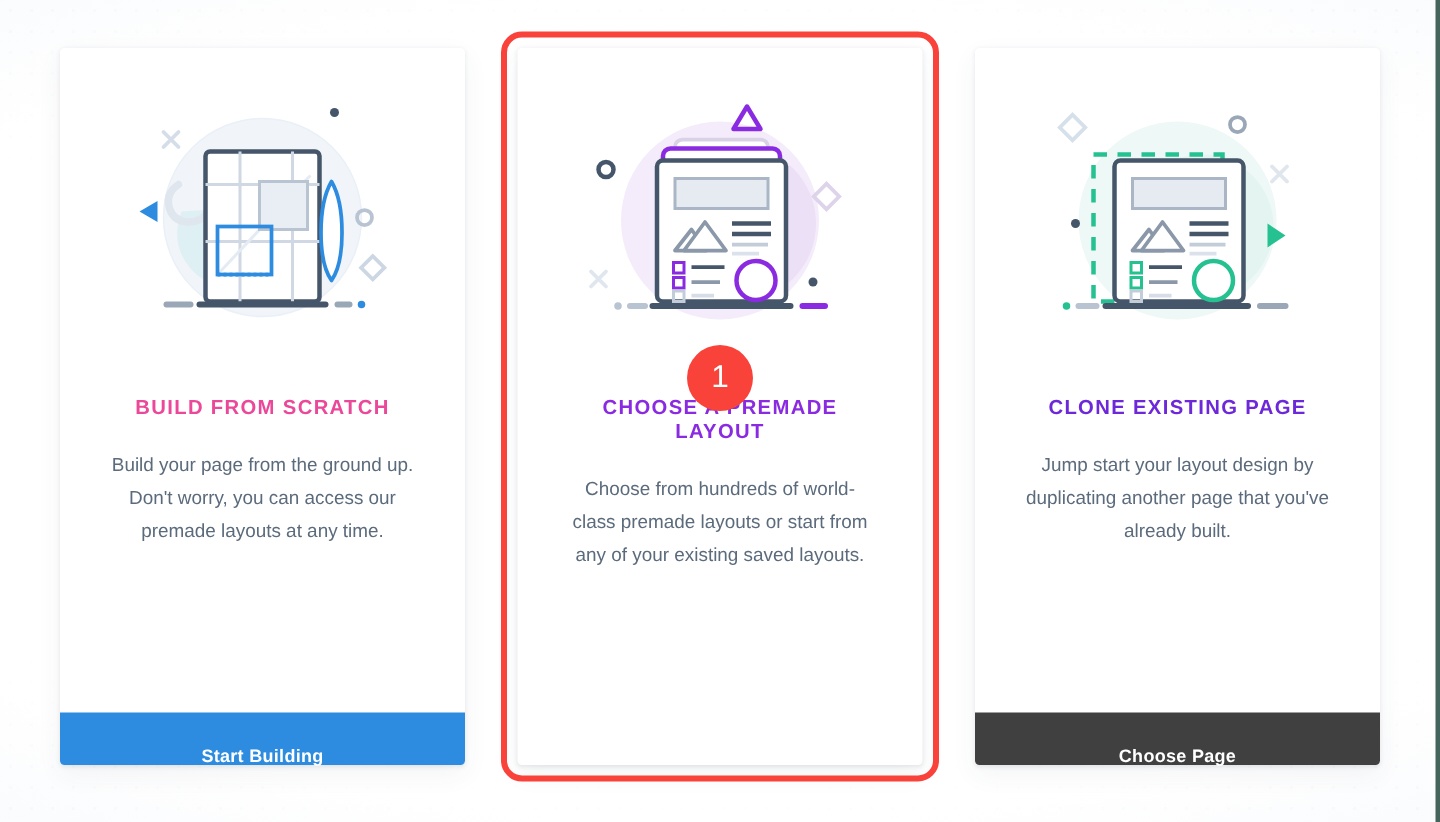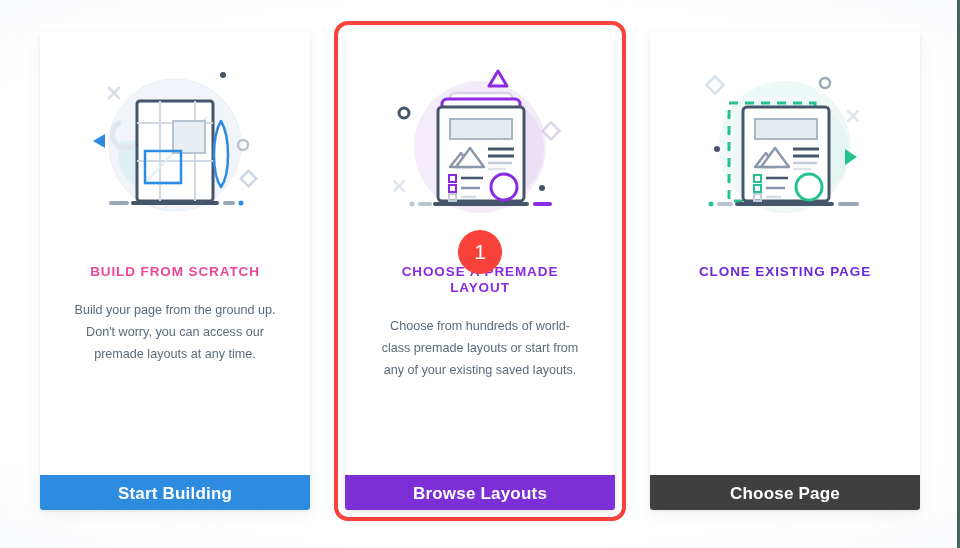--- a/index.html
+++ b/index.html
@@ -93,30 +93,30 @@
     color: #5b6b7c;
     margin: 8px;
   }
 
   .card-button {
     flex: 0 0 auto;
     height: 35px;
     line-height: 35px;
     text-align: center;
     color: #ffffff;
-    font-size: 17px;
+    font-size: 12px;
     font-weight: bold;
     letter-spacing: 0.2px;
     border: 0;
     width: 100%;
     cursor: pointer;
     font-family: "Liberation Sans", sans-serif;
     border-bottom-left-radius: 3px;
     border-bottom-right-radius: 3px;
-    padding: 1px;
+    padding: 12px;
   }
 
   
   .badge {
     position: absolute;
     width: 44px;
     height: 44px;
     border-radius: 50%;
     background: #f9423a;
     color: #ffffff;
@@ -230,21 +230,20 @@
           <rect x="165" y="62" width="12" height="12" transform="rotate(45 171 68)" fill="none" stroke="#ddd3ea" stroke-width="2.5"></rect>
           <path d="M14 118 l10 10 M24 118 l-10 10" stroke="#dfe6ee" stroke-width="2.5" stroke-linecap="round"></path>
           <circle cx="162" cy="125" r="3" fill="#46566a"></circle>
         </svg>
       </div>
       <div class="badge">1</div>
       <div class="card-body">
         <h3 class="card-title" style="color:#8a2be2;">CHOOSE A PREMADE LAYOUT</h3>
         <p class="card-desc">Choose from hundreds of world-class premade layouts or start from any of your existing saved layouts.</p>
       </div>
-      <button class="card-button" style="background:#7b2fd4;">Browse Layouts</button>
     </div>
 
     <div class="card">
       <div class="card-art">
         <svg width="200" height="170" viewBox="0 0 200 170">
 
           <circle cx="100" cy="84" r="66" fill="#eef8f6"></circle>
           <circle cx="116" cy="88" r="48" fill="#e3f4f1"></circle>
 
           <rect x="44" y="40" width="86" height="98" fill="none" stroke="#25c191" stroke-width="3" stroke-dasharray="9 7"></rect>
@@ -277,18 +276,19 @@
 
           <rect x="24" y="16" width="12" height="12" transform="rotate(45 30 22)" fill="none" stroke="#d5e0ea" stroke-width="2.5"></rect>
           <circle cx="140" cy="20" r="5" fill="none" stroke="#9aa7b6" stroke-width="2.5"></circle>
           <path d="M163 48 l10 10 M173 48 l-10 10" stroke="#dfe6ee" stroke-width="2.5" stroke-linecap="round"></path>
           <circle cx="32" cy="86" r="3" fill="#46566a"></circle>
           <path d="M160 86 l12 8 l-12 8 z" fill="#25c191"></path>
         </svg>
       </div>
       <div class="card-body">
         <h3 class="card-title" style="color:#6d28d9;">CLONE EXISTING PAGE</h3>
+        <p class="card-desc">Jump start your layout design by duplicating another page that you've already built.</p>
       </div>
       <button class="card-button" style="background:#404040;">Choose Page</button>
     </div>
 
   </div>
 </div>
 
 </body></html>

